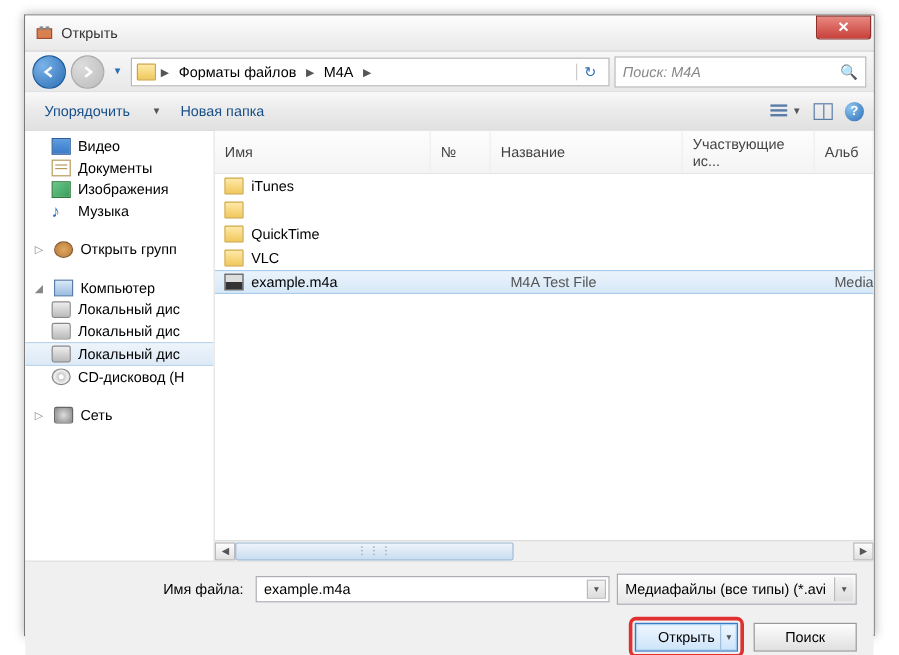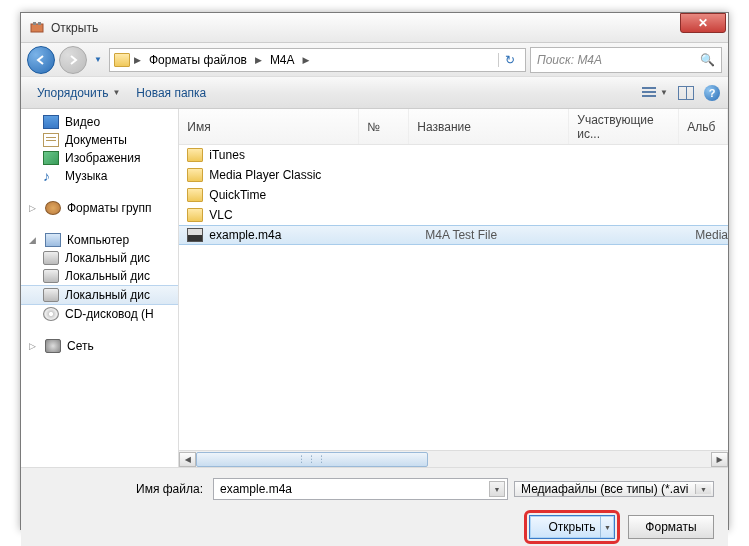--- a/index.html
+++ b/index.html
@@ -12,24 +12,24 @@
 .navbar { height: 34px; background: linear-gradient(to bottom, #f7f7f7, #e8e8e8); display: flex; align-items: center; padding: 0 6px; gap: 4px; border-bottom: 1px solid #ddd; }
 .nav-back, .nav-fwd { width: 28px; height: 28px; border-radius: 50%; display: flex; align-items: center; justify-content: center; font-size: 14px; color: #fff; }
 .nav-back { background: radial-gradient(circle at 30% 30%, #7bb3e8, #2a6db5); border: 1px solid #1a5a9e; }
 .nav-fwd { background: radial-gradient(circle at 30% 30%, #ddd, #bbb); border: 1px solid #aaa; color: #888; }
 .nav-dd { width: 14px; height: 26px; display: flex; align-items: center; justify-content: center; color: #2a6db5; font-size: 8px; }
 .addr-bar { flex: 1; height: 24px; border: 1px solid #b8b8b8; background: #fff; display: flex; align-items: center; padding: 0 4px; gap: 2px; }
 .addr-folder { width: 16px; height: 14px; background: linear-gradient(to bottom, #ffe9a8, #f0c95c); border: 1px solid #cfa43a; border-radius: 1px; }
 .addr-seg { padding: 0 4px; color: #000; }
 .addr-arrow { color: #555; font-size: 9px; padding: 0 2px; }
 .refresh-seg { margin-left: auto; border-left: 1px solid #ccc; padding: 0 6px; color: #2a6db5; }
-.search-bar { width: 192px; height: 24px; border: 1px solid #b8b8b8; background: #fff; display: flex; align-items: center; padding: 12px 6px; color: #888; font-style: italic; }
+.search-bar { width: 210px; height: 24px; border: 1px solid #b8b8b8; background: #fff; display: flex; align-items: center; padding: 12px 6px; color: #888; font-style: italic; }
 .search-bar .sicon { margin-left: auto; color: #888; font-style: normal; }
 .toolbar { height: 32px; background: linear-gradient(to bottom, #f9f9f9, #eaeaea 50%, #e1e1e1); border-bottom: 1px solid #ccc; display: flex; align-items: center; padding: 0 8px; }
-.tb-btn { padding: 4px 8px; color: #184f8a; display: flex; align-items: center; gap: 4px; cursor: pointer; }
+.tb-btn { padding: 4px 8px; color: #184f8a; display: flex; align-items: center; gap: 18px; cursor: pointer; }
 .tb-btn .dd { font-size: 8px; color: #555; }
 .tb-right { margin-left: auto; display: flex; align-items: center; gap: 10px; color: #555; }
 .tb-view { display: flex; align-items: center; gap: 2px; }
 .view-icon { display: inline-block; width: 16px; height: 12px; }
 .view-icon span { display: block; width: 14px; height: 2px; background: #5a7da8; margin-bottom: 2px; }
 .tb-preview { width: 16px; height: 14px; border: 1px solid #5a7da8; position: relative; }
 .tb-preview::after { content:""; position:absolute; left: 7px; top:0; bottom:0; width:1px; background:#5a7da8; }
 .tb-help { width: 16px; height: 16px; border-radius: 50%; background: radial-gradient(circle at 30% 30%, #8ec4f0, #2a6db5); color: #fff; font-weight: bold; display: flex; align-items:center; justify-content:center; font-size: 11px; }
 .main { display: flex; height: 358px; }
 .sidebar { width: 178px; border-right: 1px solid #ddd; padding: 4px 0; overflow: hidden; background: #fff; }
@@ -71,21 +71,21 @@
 .hscroll { height: 17px; background: #f0f0f0; border-top: 1px solid #ddd; display: flex; align-items: center; }
 .hscroll .arrow { width: 17px; height: 15px; background: linear-gradient(to bottom,#fdfdfd,#e0e0e0); border: 1px solid #bbb; display:flex; align-items:center; justify-content:center; font-size:8px; color:#555; }
 .hscroll .track { flex: 1; position: relative; height: 15px; }
 .hscroll .thumb { position: absolute; left: 0; width: 45%; height: 100%; background: linear-gradient(to bottom,#eef4fa,#c9ddf0); border: 1px solid #9ab9d8; border-radius: 2px; }
 .hscroll .grip { position:absolute; left:50%; top:50%; transform:translate(-50%,-50%); font-size:9px; color:#7a9aba; letter-spacing:1px; }
 .bottom { padding: 10px 14px; background: #f0f0f0; border-top: 1px solid #ddd; }
 .file-row-bottom { display: flex; align-items: center; gap: 6px; margin-bottom: 10px; justify-content: space-between; }
 .file-label { width: 172px; text-align: right; padding-right: 4px; }
 .file-input { flex: 1; height: 22px; border: 1px solid #abadb3; background: #fff; padding: 0 6px; display:flex; align-items:center; position:relative; }
 .file-input .dd { position:absolute; right:2px; top:2px; bottom:2px; width:16px; background: linear-gradient(to bottom,#f4f4f4,#ddd); border:1px solid #bbb; display:flex; align-items:center; justify-content:center; font-size:7px; color:#555; }
-.type-select { width: 200px; height: 16px; border: 1px solid #abadb3; background: linear-gradient(to bottom,#fdfdfd,#e8e8e8); padding: 0 6px; display:flex; align-items:center; position:relative; white-space:nowrap; overflow:hidden; }
+.type-select { width: 200px; height: 26px; border: 1px solid #abadb3; background: linear-gradient(to bottom,#fdfdfd,#e8e8e8); padding: 0 6px; display:flex; align-items:center; position:relative; white-space:nowrap; overflow:hidden; }
 .type-select .dd { position:absolute; right:2px; top:2px; bottom:2px; width:16px; background: linear-gradient(to bottom,#f4f4f4,#ddd); border-left:1px solid #bbb; display:flex; align-items:center; justify-content:center; font-size:7px; color:#555; }
 .btn-row { display: flex; justify-content: flex-end; gap: 8px; align-items: center; }
 .btn { width: 86px; height: 24px; border: 1px solid #999; background: linear-gradient(to bottom,#fdfdfd,#e0e0e0); display:flex; align-items:center; justify-content:center; cursor:pointer; }
 .btn-highlight { border: 3px solid #e03030; border-radius: 6px; padding: 2px; }
 .btn-highlight .btn { border: 1px solid #3a7ac8; background: linear-gradient(to bottom,#f0f7ff,#cde4fa); box-shadow: inset 0 0 0 1px #aed4f5; }
 .btn.split { position: relative; }
 .btn.split .dd { position:absolute; right:0; top:0; bottom:0; width:14px; border-left:1px solid #9dbedc; display:flex; align-items:center; justify-content:center; font-size:7px; color:#555; }
 </style>
 </head>
 <body>
@@ -169,21 +169,21 @@
           </div>
         <div class="side-item">
             <span class="side-icon ic-music">♪</span>
             <span>Музыка</span>
           </div>
       </div>
       <div class="side-group">
         <div class="side-item root">
             <span class="exp">▷</span>
             <span class="side-icon ic-homegroup"></span>
-            <span>Форматы групп</span>
+            <span>Открыть групп</span>
           </div>
       </div>
       <div class="side-group">
         <div class="side-item root">
             <span class="exp">◢</span>
             <span class="side-icon ic-computer"></span>
             <span>Компьютер</span>
           </div>
         <div class="side-item">
             <span class="side-icon ic-disk"></span>
@@ -219,21 +219,20 @@
         <div class="col artist">Участвующие ис...</div>
         <div class="col album">Альб</div>
       </div>
       <div class="file-list">
         <div class="file-row">
             <span class="file-icon ic-folder"></span>
             <span class="file-name">iTunes</span>
           </div>
         <div class="file-row">
             <span class="file-icon ic-folder"></span>
-            <span class="file-name">Media Player Classic</span>
           </div>
         <div class="file-row">
             <span class="file-icon ic-folder"></span>
             <span class="file-name">QuickTime</span>
           </div>
         <div class="file-row">
             <span class="file-icon ic-folder"></span>
             <span class="file-name">VLC</span>
           </div>
         <div class="file-row sel">
@@ -270,17 +269,17 @@
       </div>
     </div>
     <div class="btn-row">
       <div class="btn-highlight">
         <div class="btn split">
           <span>Открыть</span>
           <span class="dd">▼</span>
         </div>
       </div>
       <div class="btn">
-        <span>Форматы</span>
+        <span>Поиск</span>
       </div>
     </div>
   </div>
 </div>
 
 </body></html>

